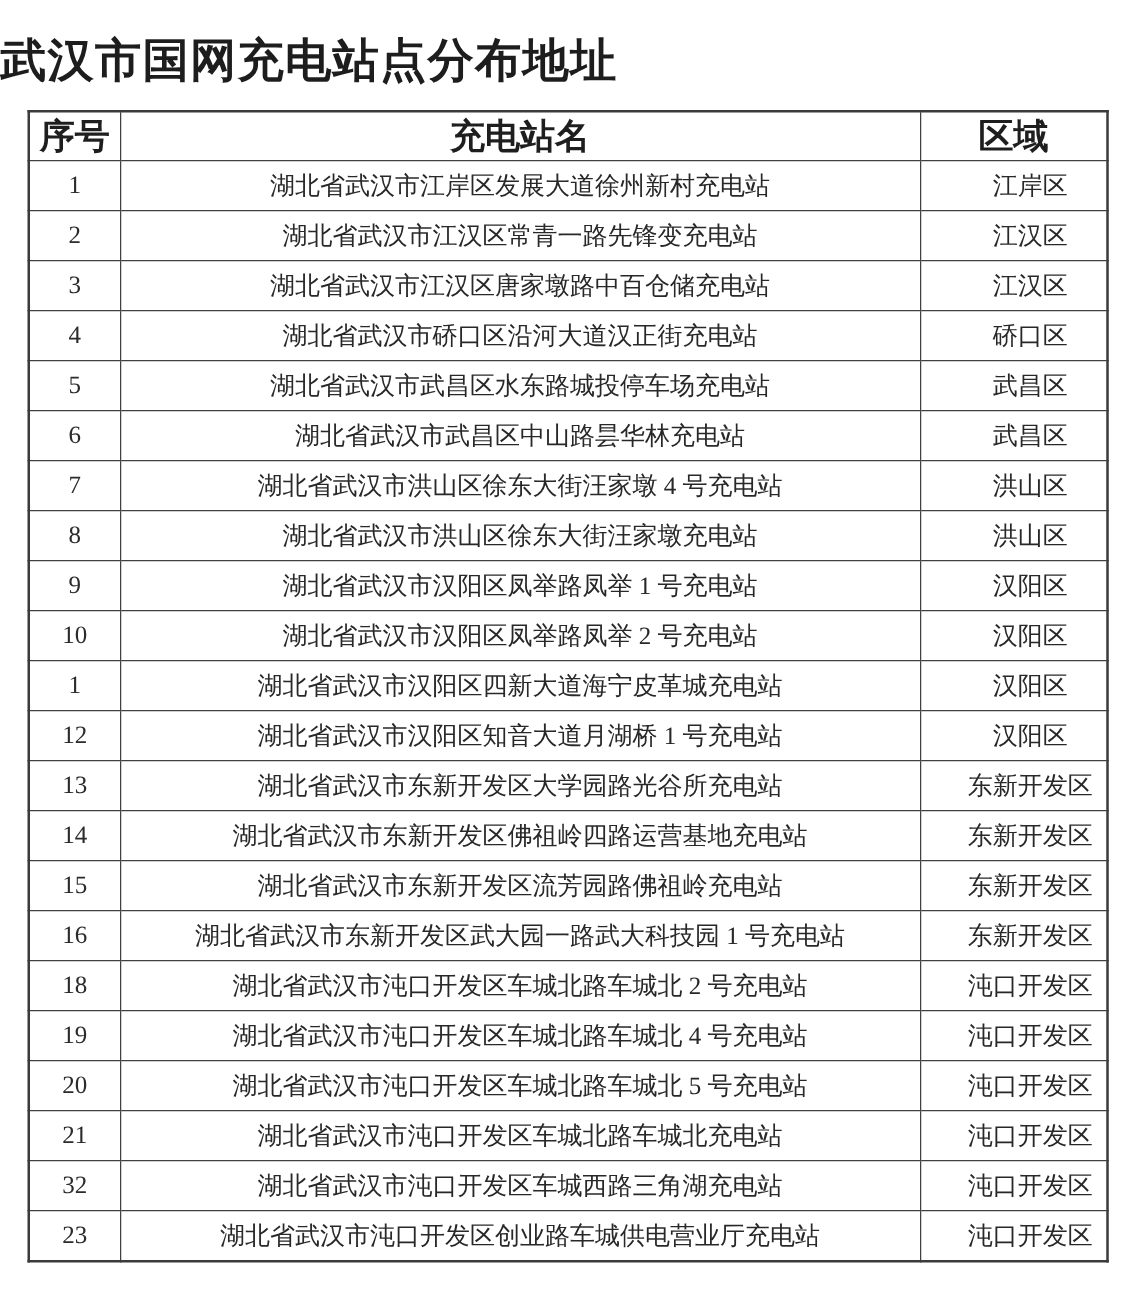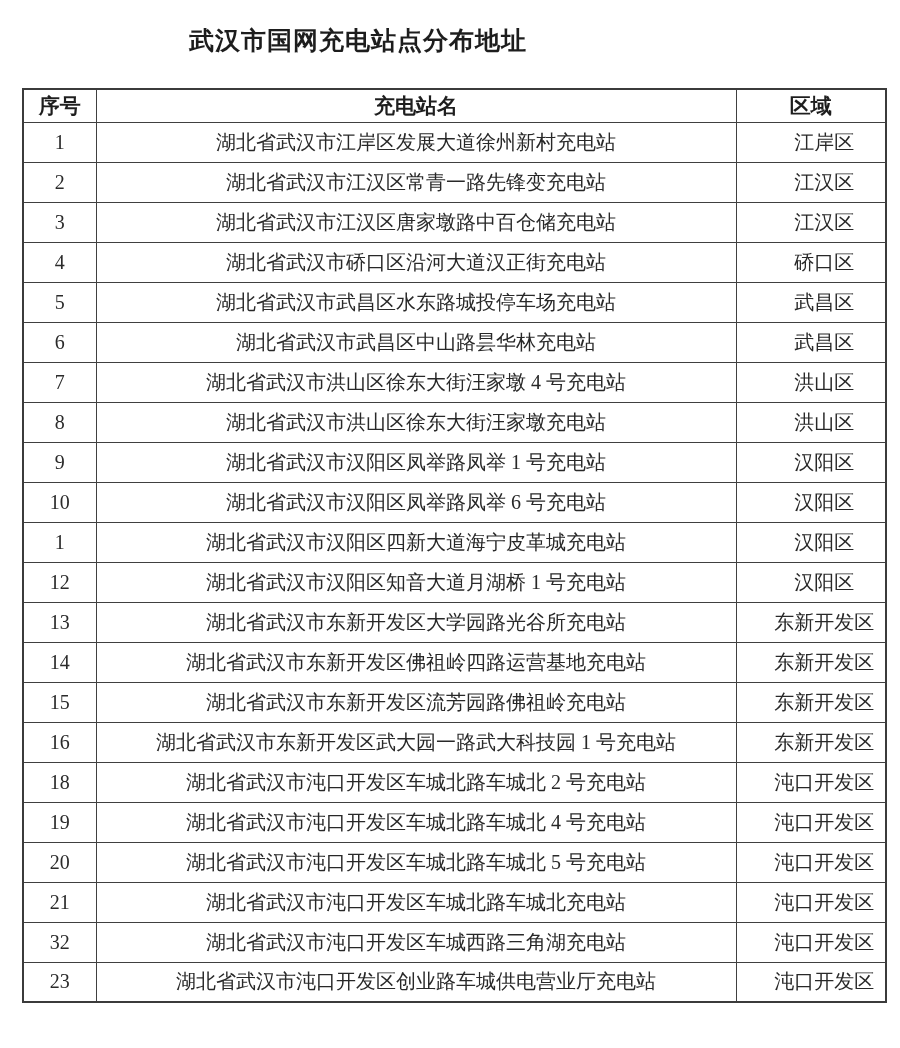--- a/index.html
+++ b/index.html
@@ -9,22 +9,21 @@
     background: #ffffff;
     font-family: "Liberation Serif", "DejaVu Serif", serif;
     color: #262626;
     position: relative;
     overflow: hidden;
   }
   .page-title {
     position: absolute;
     top: 24px; left: 0;
     width: 716px;
-    text-align: center;
-    font-size: 25px;
+    font-size: 37px;
     font-weight: 700;
     letter-spacing: 1px;
     color: #1d1d1d;
   }
   table.stations {
     position: absolute;
     left: 22px; top: 88px;
     width: 863px;
     border-collapse: collapse;
     table-layout: fixed;
@@ -34,21 +33,21 @@
     border: 1.5px solid #404040;
     text-align: center;
     vertical-align: middle;
     padding: 0 4px;
     overflow: hidden;
     white-space: nowrap;
   }
   thead tr { height: 33px; }
   tbody tr { height: 40px; }
   th {
-    font-size: 21px;
+    font-size: 28px;
     font-weight: 700;
     color: #1e1e1e;
   }
   td { font-size: 20px; font-weight: 400; }
   td.c-no { font-size: 20px; color: #2b2b2b; }
   td.c-name { color: #282828; text-align: center; }
   td.c-dist { color: #282828; padding-left: 31px; }
 </style>
 </head>
 <body>
@@ -118,21 +117,21 @@
   </tr>
 
   <tr>
     <td class="c-no">9</td>
     <td class="c-name">湖北省武汉市汉阳区凤举路凤举 1 号充电站</td>
     <td class="c-dist">汉阳区</td>
   </tr>
 
   <tr>
     <td class="c-no">10</td>
-    <td class="c-name">湖北省武汉市汉阳区凤举路凤举 6 号充电站</td>
+    <td class="c-name">湖北省武汉市汉阳区凤举路凤举 2 号充电站</td>
     <td class="c-dist">汉阳区</td>
   </tr>
 
   <tr>
     <td class="c-no">1</td>
     <td class="c-name">湖北省武汉市汉阳区四新大道海宁皮革城充电站</td>
     <td class="c-dist">汉阳区</td>
   </tr>
 
   <tr>

